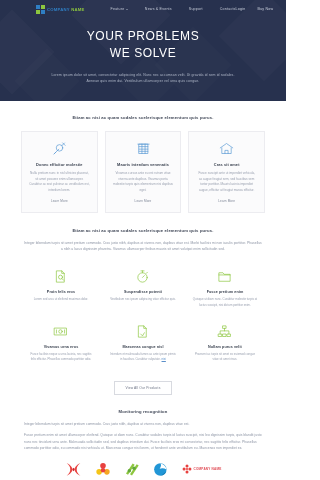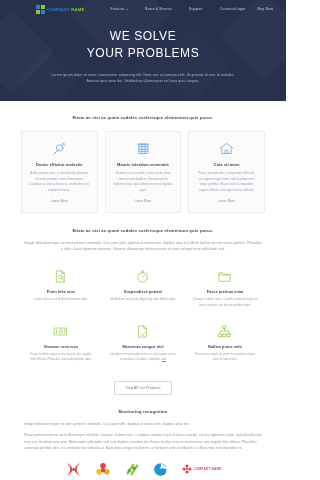--- a/index.html
+++ b/index.html
@@ -166,22 +166,22 @@
         </div>
 
         <div class="nav-right">
           <div class="nav-link">Login</div>
           <div class="nav-link">Buy Now</div>
         </div>
       </div>
 
       <div class="hero-body">
         <div class="hero-title">
+          <div>YOUR PROBLEMS</div>
           <div>WE SOLVE</div>
-          <div>YOUR PROBLEMS</div>
         </div>
         <div class="hero-sub">Lorem ipsum dolor sit amet, consectetur adipiscing elit. Nunc nec accumsan velit. Ut gravida id sem id sodales. Aenean quis enim dui. Vestibulum ullamcorper vel urna quis congue.</div>
       </div>
     </div>
   </div>
 
   <div class="section" style="padding-top:14px;">
     <div class="sec-head">Etiam ac nisi ac quam sodales scelerisque elementum quis purus.</div>
 
     <div class="cards">

